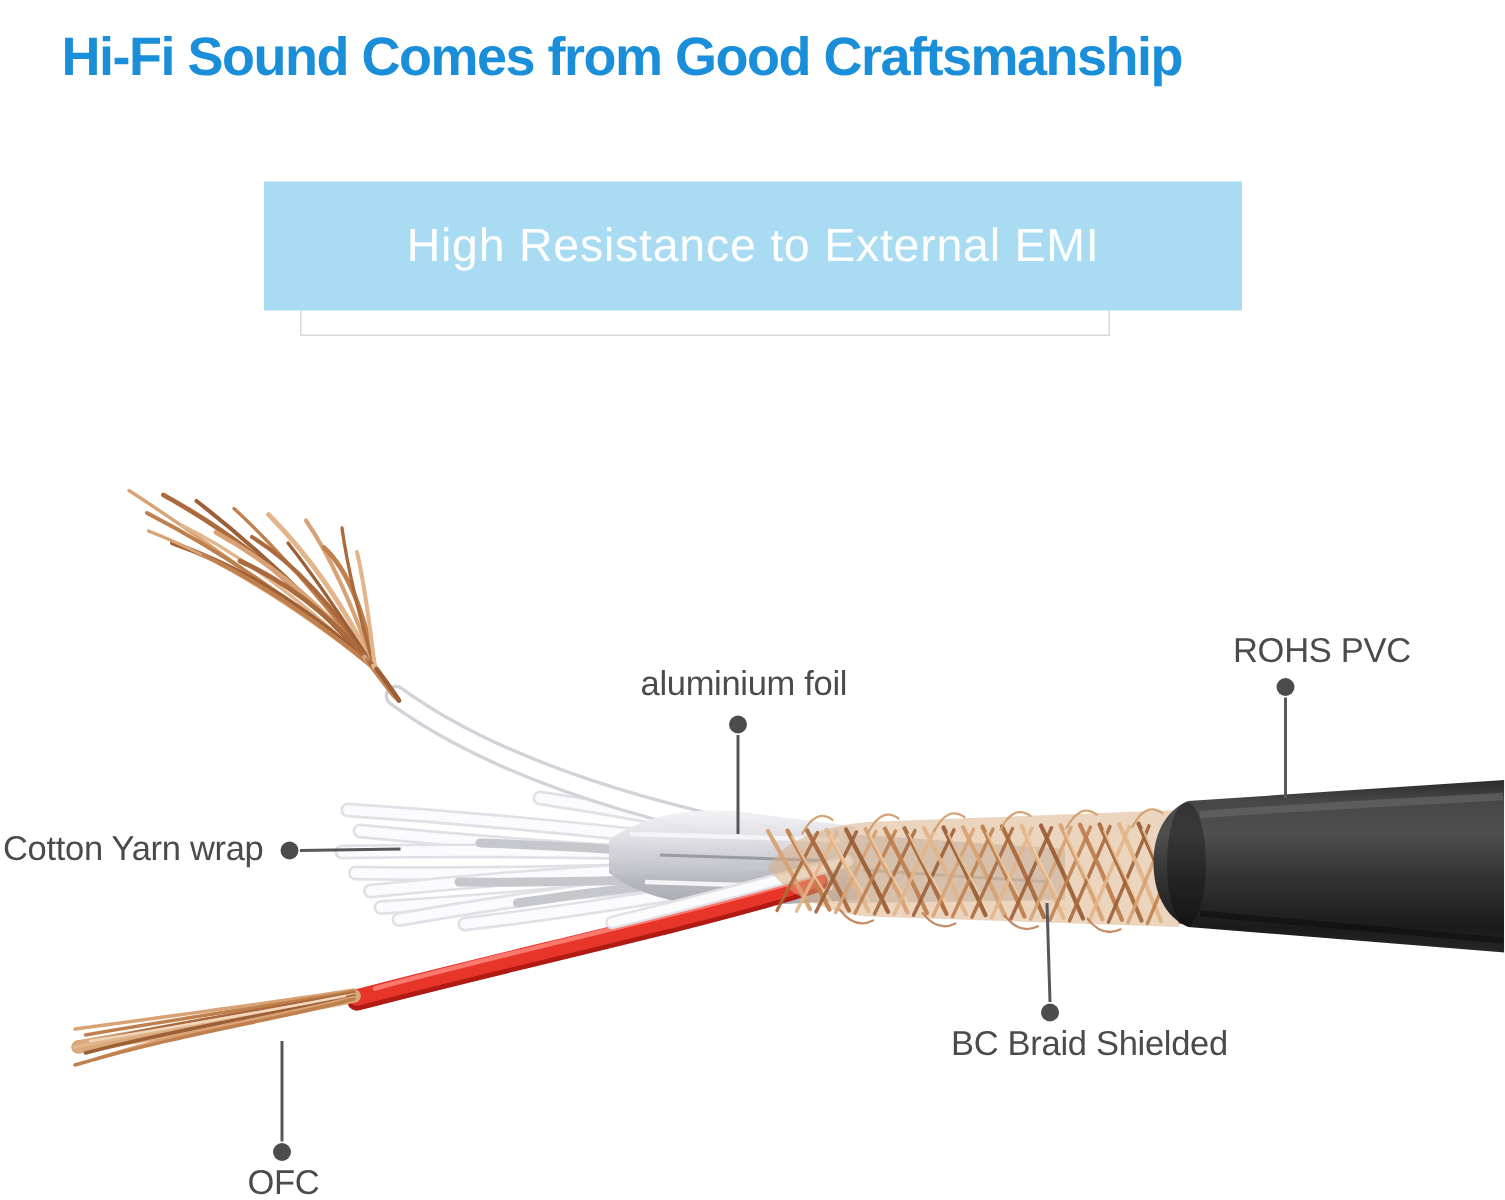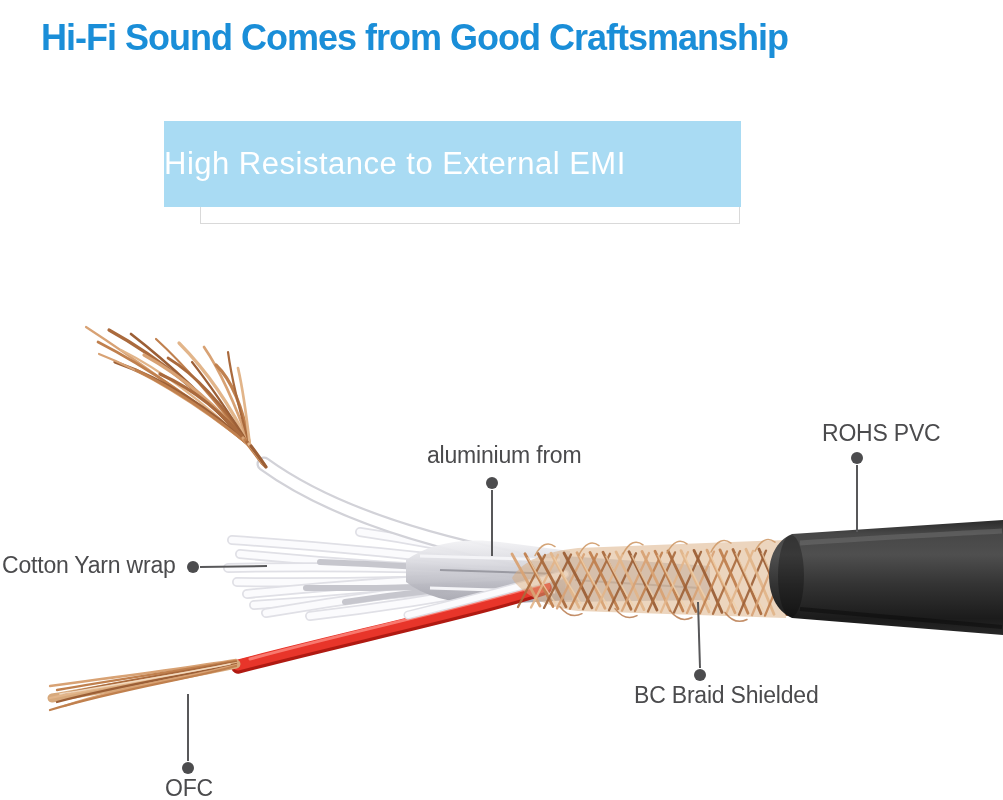--- a/index.html
+++ b/index.html
@@ -10,22 +10,22 @@
   .page-title{
     position:absolute;left:24px;top:0px;margin:17px;
     font-size:36px;font-weight:bold;letter-spacing:-1px;color:#1a8ed8;
     white-space:nowrap;
   }
   .banner-outline{
     position:absolute;left:200px;top:136px;width:538px;height:86px;
     background:#ffffff;border:1px solid #d9d9d9;
   }
   .banner-fill{
-    position:absolute;left:164px;top:121px;width:577px;height:86px;
-    background:#a9dbf3;display:flex;align-items:center;justify-content:flex-start;
+    position:absolute;left:176px;top:121px;width:652px;height:86px;
+    background:#a9dbf3;display:flex;align-items:center;justify-content:center;
   }
   .banner-fill span{
     color:#ffffff;font-size:31px;letter-spacing:0.5px;white-space:nowrap;
   }
   .cable-svg{position:absolute;left:0;top:0;}
   .lbl{
     position:absolute;color:#4b4b4d;font-size:23px;letter-spacing:-0.2px;
     white-space:nowrap;
   }
   .lbl-aluminium{left:427px;top:442px;}
@@ -231,18 +231,18 @@
     </g>
     <g fill="#4c4c4e">
       <circle cx="492" cy="483" r="6"></circle>
       <circle cx="857" cy="458" r="6"></circle>
       <circle cx="193" cy="567" r="6"></circle>
       <circle cx="700" cy="675" r="6"></circle>
       <circle cx="188" cy="768" r="6"></circle>
     </g>
   </svg>
 
-  <div class="lbl lbl-aluminium">aluminium from</div>
+  <div class="lbl lbl-aluminium">aluminium foil</div>
   <div class="lbl lbl-rohs">ROHS PVC</div>
   <div class="lbl lbl-bc">BC Braid Shielded</div>
   <div class="lbl lbl-cotton">Cotton Yarn wrap</div>
   <div class="lbl lbl-ofc">OFC</div>
 </div>
 
 </body></html>

